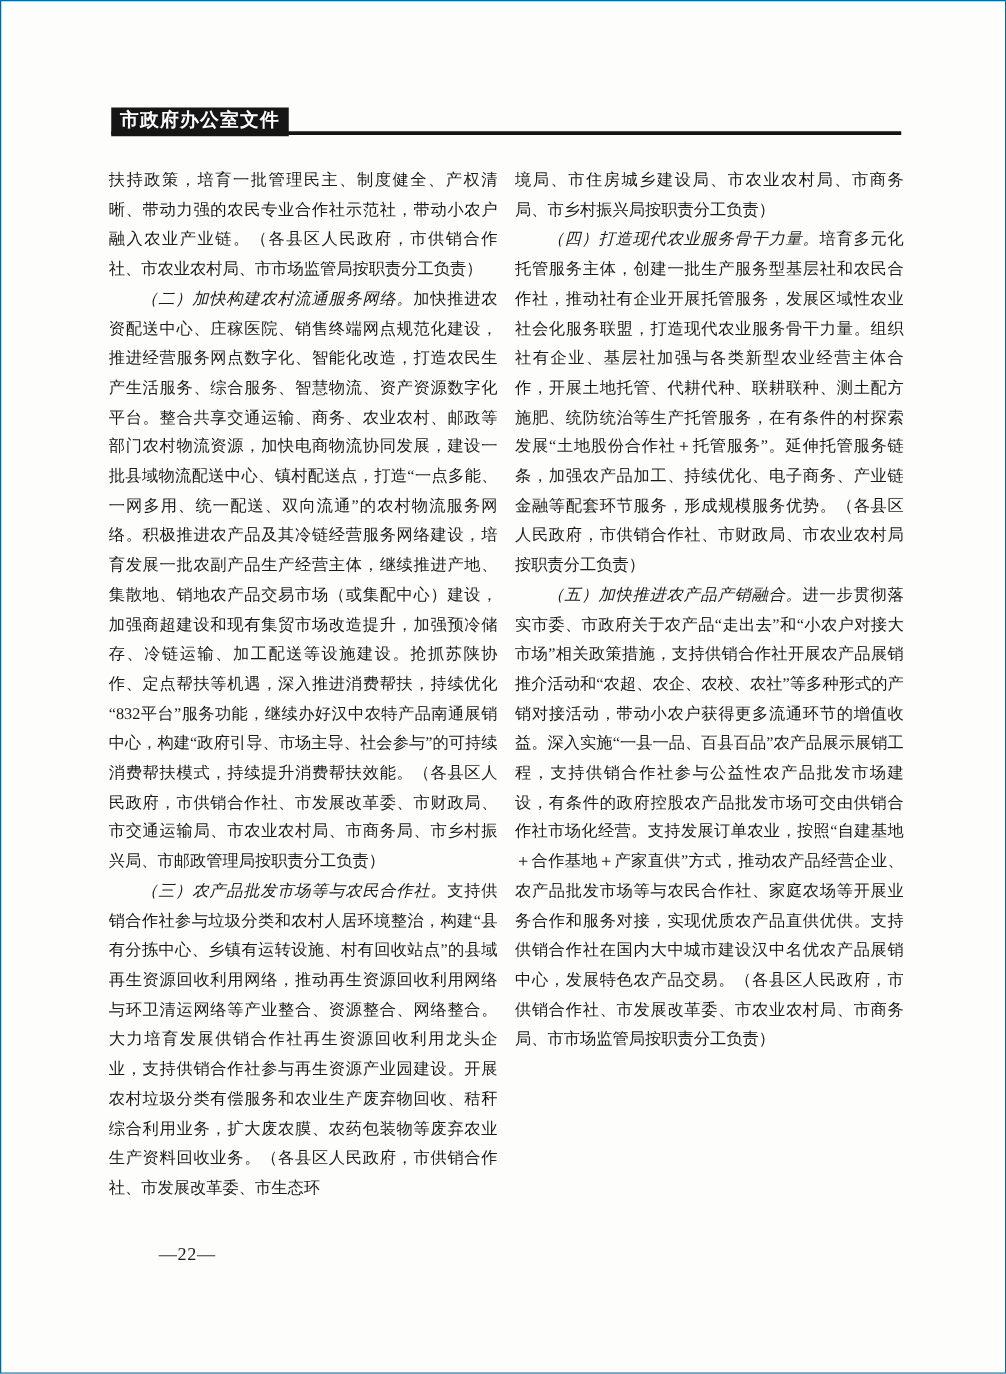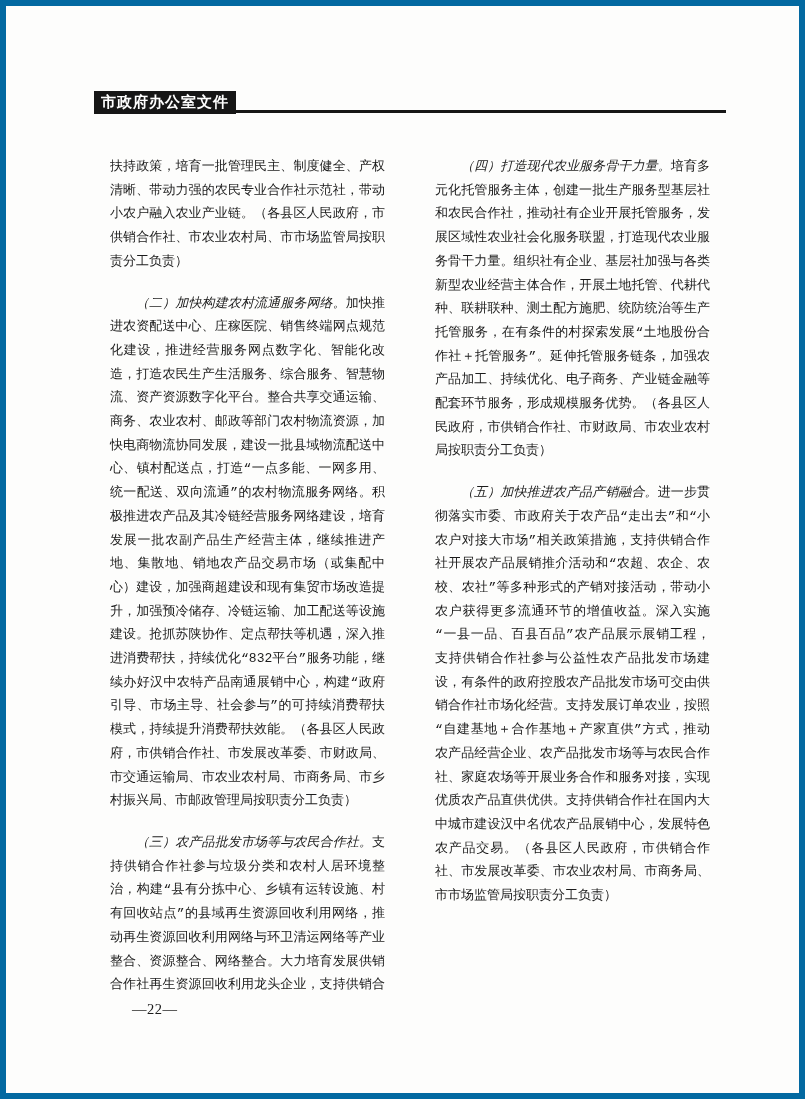--- a/index.html
+++ b/index.html
@@ -1,21 +1,21 @@
 <!DOCTYPE html>
 <html lang="zh"><head>
 <meta charset="utf-8">
 <style>
   html,body { margin:0; padding:0; background:#e8e8e8; }
   .page {
     position:relative;
     width:805px; height:1099px;
     margin:0 auto;
     background:#fdfdfc;
-    border:6px solid #0369a1;
+    border:1px solid #0369a1;
     box-sizing:border-box;
     font-family:"Liberation Serif","DejaVu Serif",serif;
     color:#1b1b1b;
     overflow:hidden;
   }
   .banner {
     position:absolute; left:88px; top:85px;
     height:23px; line-height:23px;
     background:#161616; color:#fff;
     padding:0 7px;
@@ -32,21 +32,21 @@
   .col {
     position:absolute; top:131px;
     width:311px; height:858px;
     overflow:hidden;
     font-size:13px; line-height:23.7px;
     text-align:justify;
     text-justify:inter-character;
   }
   .col-left  { left:86px; }
   .col-right { left:411px; }
-  .col p { margin:18px; padding:0;font-family:Liberation Mono, monospace; }
+  .col p { margin:0; padding:0; }
   .col p.indent { text-indent:2em; }
   .kai { font-style:italic; }
   .page-number {
     position:absolute; left:86px; top:995px;
     font-size:14.5px; letter-spacing:0.5px;margin-left:40px;
   }
 </style>
 </head>
 <body>
 
@@ -63,20 +63,23 @@
     </p>
     <p class="indent">
       <span class="kai">（二）加快构建农村流通服务网络。</span><span>加快推进农资配送中心、庄稼医院、销售终端网点规范化建设，推进经营服务网点数字化、智能化改造，打造农民生产生活服务、综合服务、智慧物流、资产资源数字化平台。整合共享交通运输、商务、农业农村、邮政等部门农村物流资源，加快电商物流协同发展，建设一批县域物流配送中心、镇村配送点，打造“一点多能、一网多用、统一配送、双向流通”的农村物流服务网络。积极推进农产品及其冷链经营服务网络建设，培育发展一批农副产品生产经营主体，继续推进产地、集散地、销地农产品交易市场（或集配中心）建设，加强商超建设和现有集贸市场改造提升，加强预冷储存、冷链运输、加工配送等设施建设。抢抓苏陕协作、定点帮扶等机遇，深入推进消费帮扶，持续优化“832平台”服务功能，继续办好汉中农特产品南通展销中心，构建“政府引导、市场主导、社会参与”的可持续消费帮扶模式，持续提升消费帮扶效能。（各县区人民政府，市供销合作社、市发展改革委、市财政局、市交通运输局、市农业农村局、市商务局、市乡村振兴局、市邮政管理局按职责分工负责）</span>
     </p>
     <p class="indent">
       <span class="kai">（三）农产品批发市场等与农民合作社。</span><span>支持供销合作社参与垃圾分类和农村人居环境整治，构建“县有分拣中心、乡镇有运转设施、村有回收站点”的县域再生资源回收利用网络，推动再生资源回收利用网络与环卫清运网络等产业整合、资源整合、网络整合。大力培育发展供销合作社再生资源回收利用龙头企业，支持供销合作社参与再生资源产业园建设。开展农村垃圾分类有偿服务和农业生产废弃物回收、秸秆综合利用业务，扩大废农膜、农药包装物等废弃农业生产资料回收业务。（各县区人民政府，市供销合作社、市发展改革委、市生态环</span>
     </p>
   </div>
 
   <div class="col col-right">
+    <p>
+      <span>境局、市住房城乡建设局、市农业农村局、市商务局、市乡村振兴局按职责分工负责）</span>
+    </p>
     <p class="indent">
       <span class="kai">（四）打造现代农业服务骨干力量。</span><span>培育多元化托管服务主体，创建一批生产服务型基层社和农民合作社，推动社有企业开展托管服务，发展区域性农业社会化服务联盟，打造现代农业服务骨干力量。组织社有企业、基层社加强与各类新型农业经营主体合作，开展土地托管、代耕代种、联耕联种、测土配方施肥、统防统治等生产托管服务，在有条件的村探索发展“土地股份合作社＋托管服务”。延伸托管服务链条，加强农产品加工、持续优化、电子商务、产业链金融等配套环节服务，形成规模服务优势。（各县区人民政府，市供销合作社、市财政局、市农业农村局按职责分工负责）</span>
     </p>
     <p class="indent">
       <span class="kai">（五）加快推进农产品产销融合。</span><span>进一步贯彻落实市委、市政府关于农产品“走出去”和“小农户对接大市场”相关政策措施，支持供销合作社开展农产品展销推介活动和“农超、农企、农校、农社”等多种形式的产销对接活动，带动小农户获得更多流通环节的增值收益。深入实施“一县一品、百县百品”农产品展示展销工程，支持供销合作社参与公益性农产品批发市场建设，有条件的政府控股农产品批发市场可交由供销合作社市场化经营。支持发展订单农业，按照“自建基地＋合作基地＋产家直供”方式，推动农产品经营企业、农产品批发市场等与农民合作社、家庭农场等开展业务合作和服务对接，实现优质农产品直供优供。支持供销合作社在国内大中城市建设汉中名优农产品展销中心，发展特色农产品交易。（各县区人民政府，市供销合作社、市发展改革委、市农业农村局、市商务局、市市场监管局按职责分工负责）</span>
     </p>
   </div>
 
   <div class="page-number">—22—</div>
 

